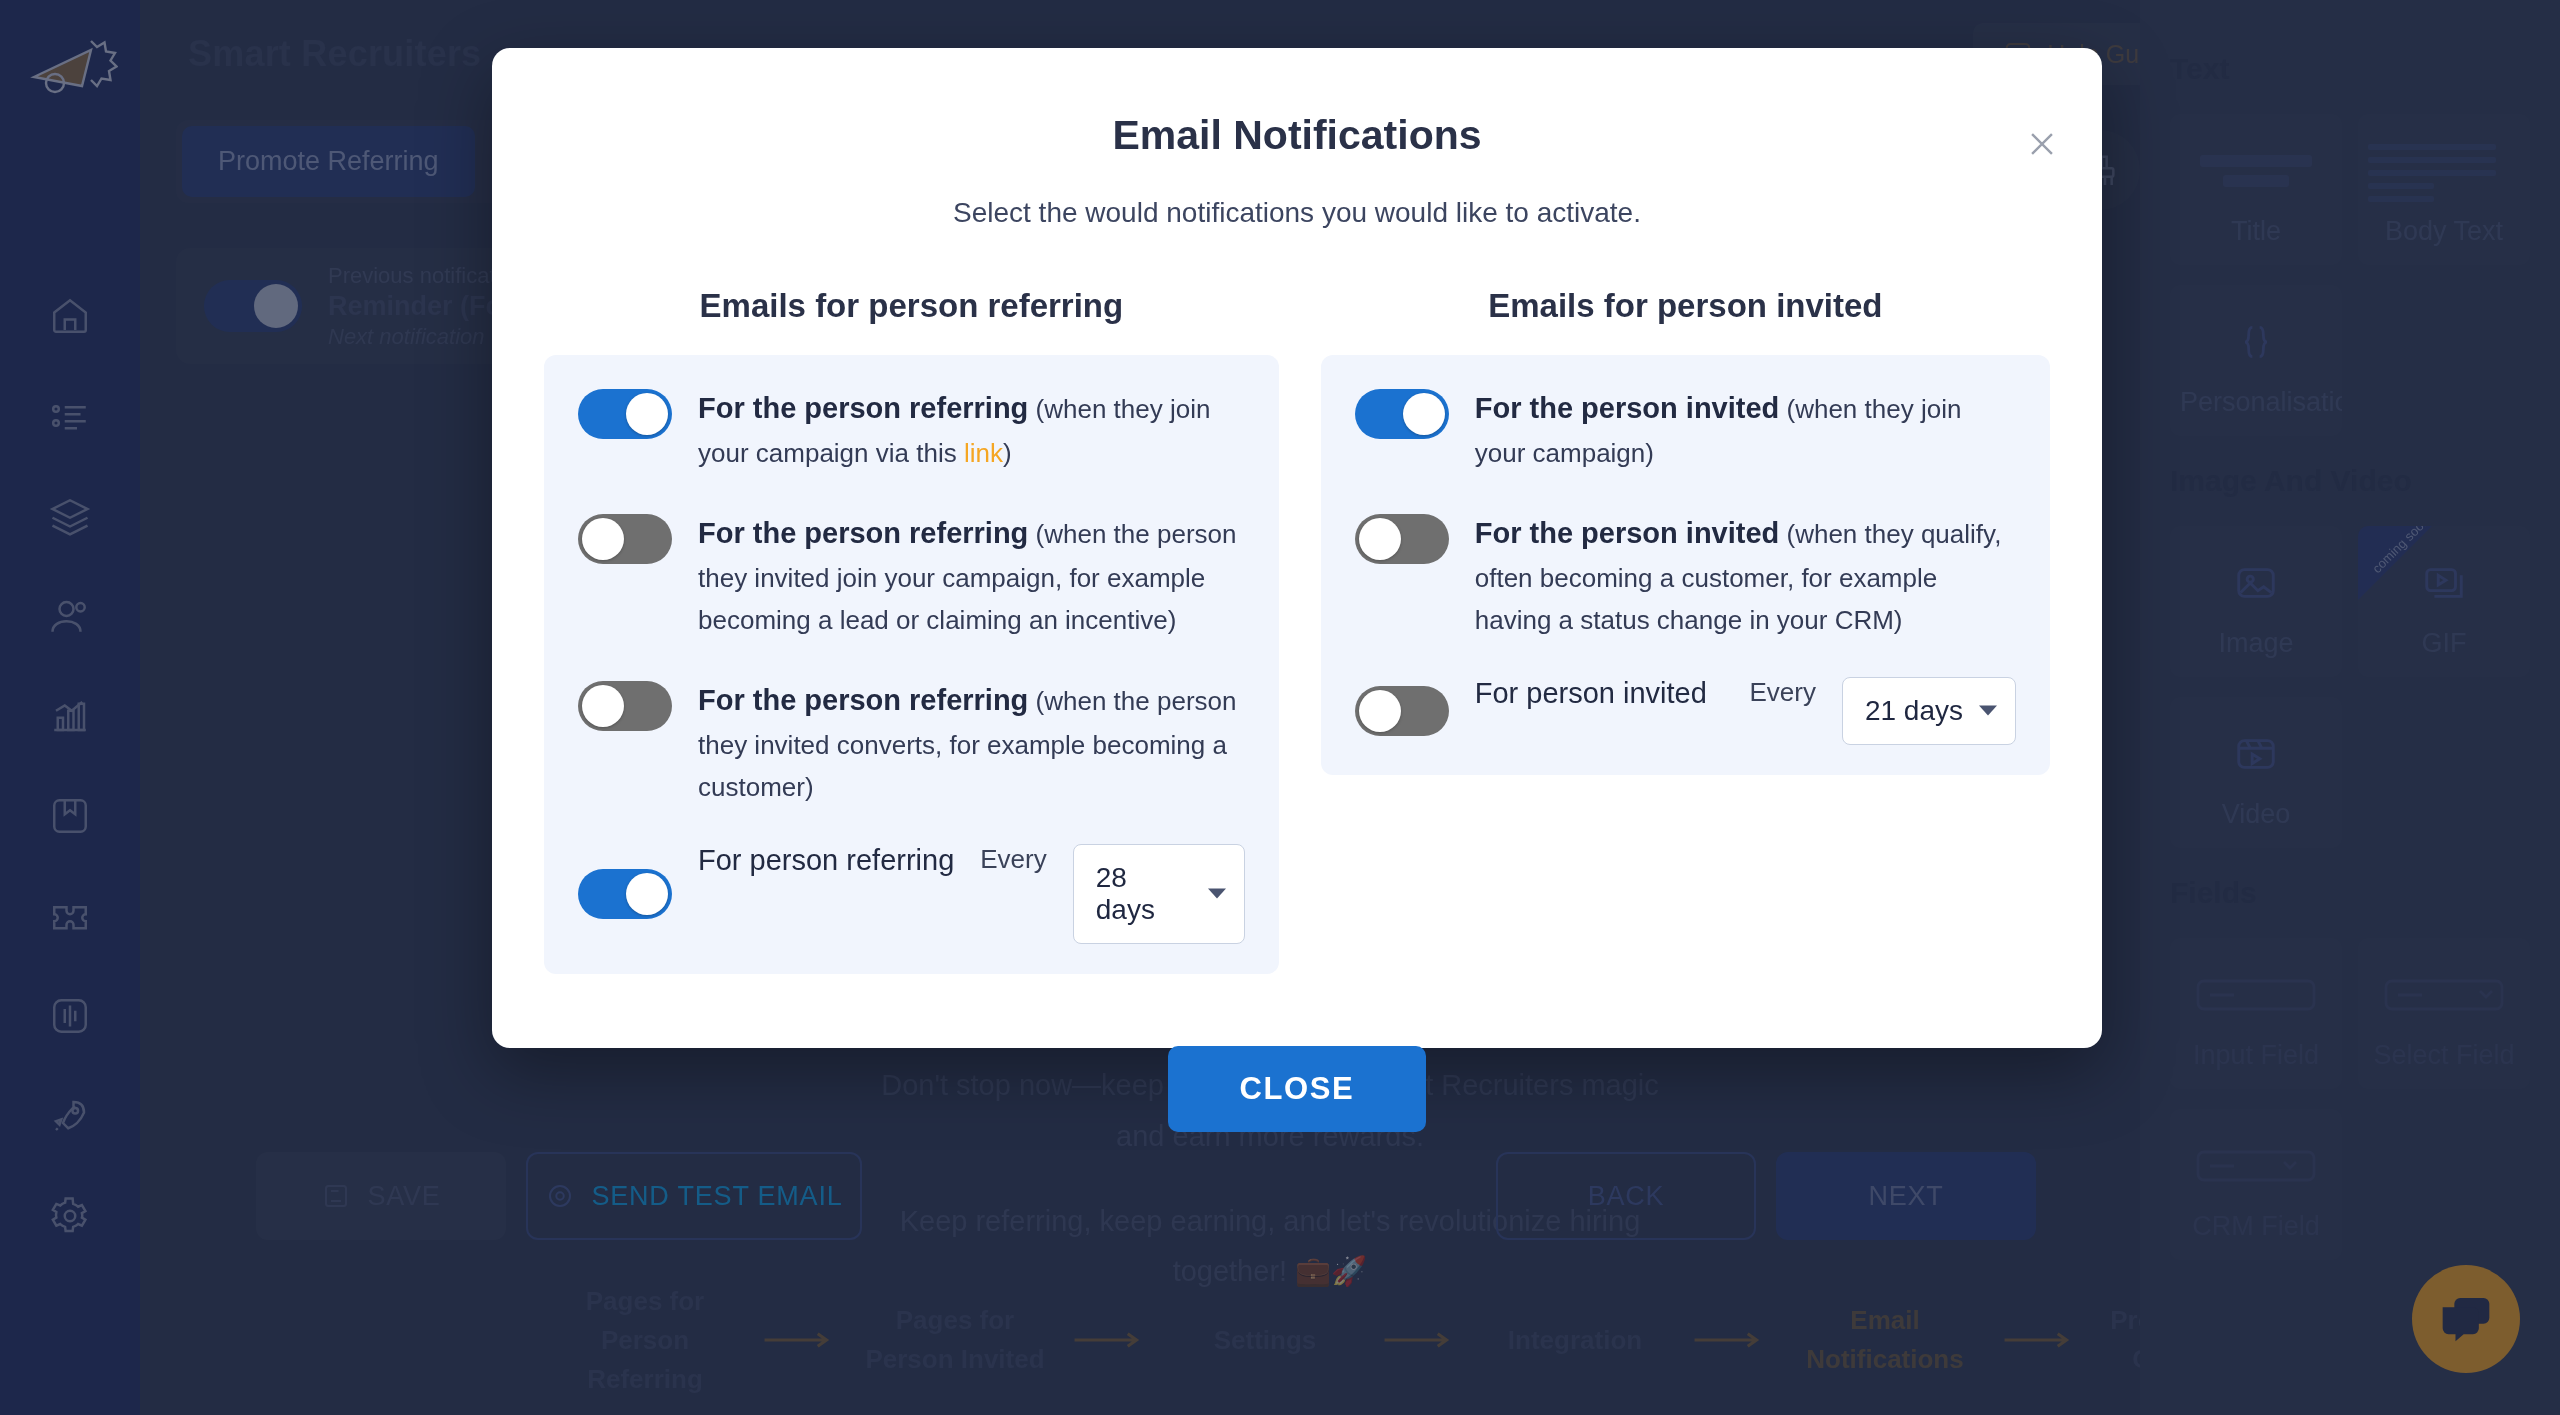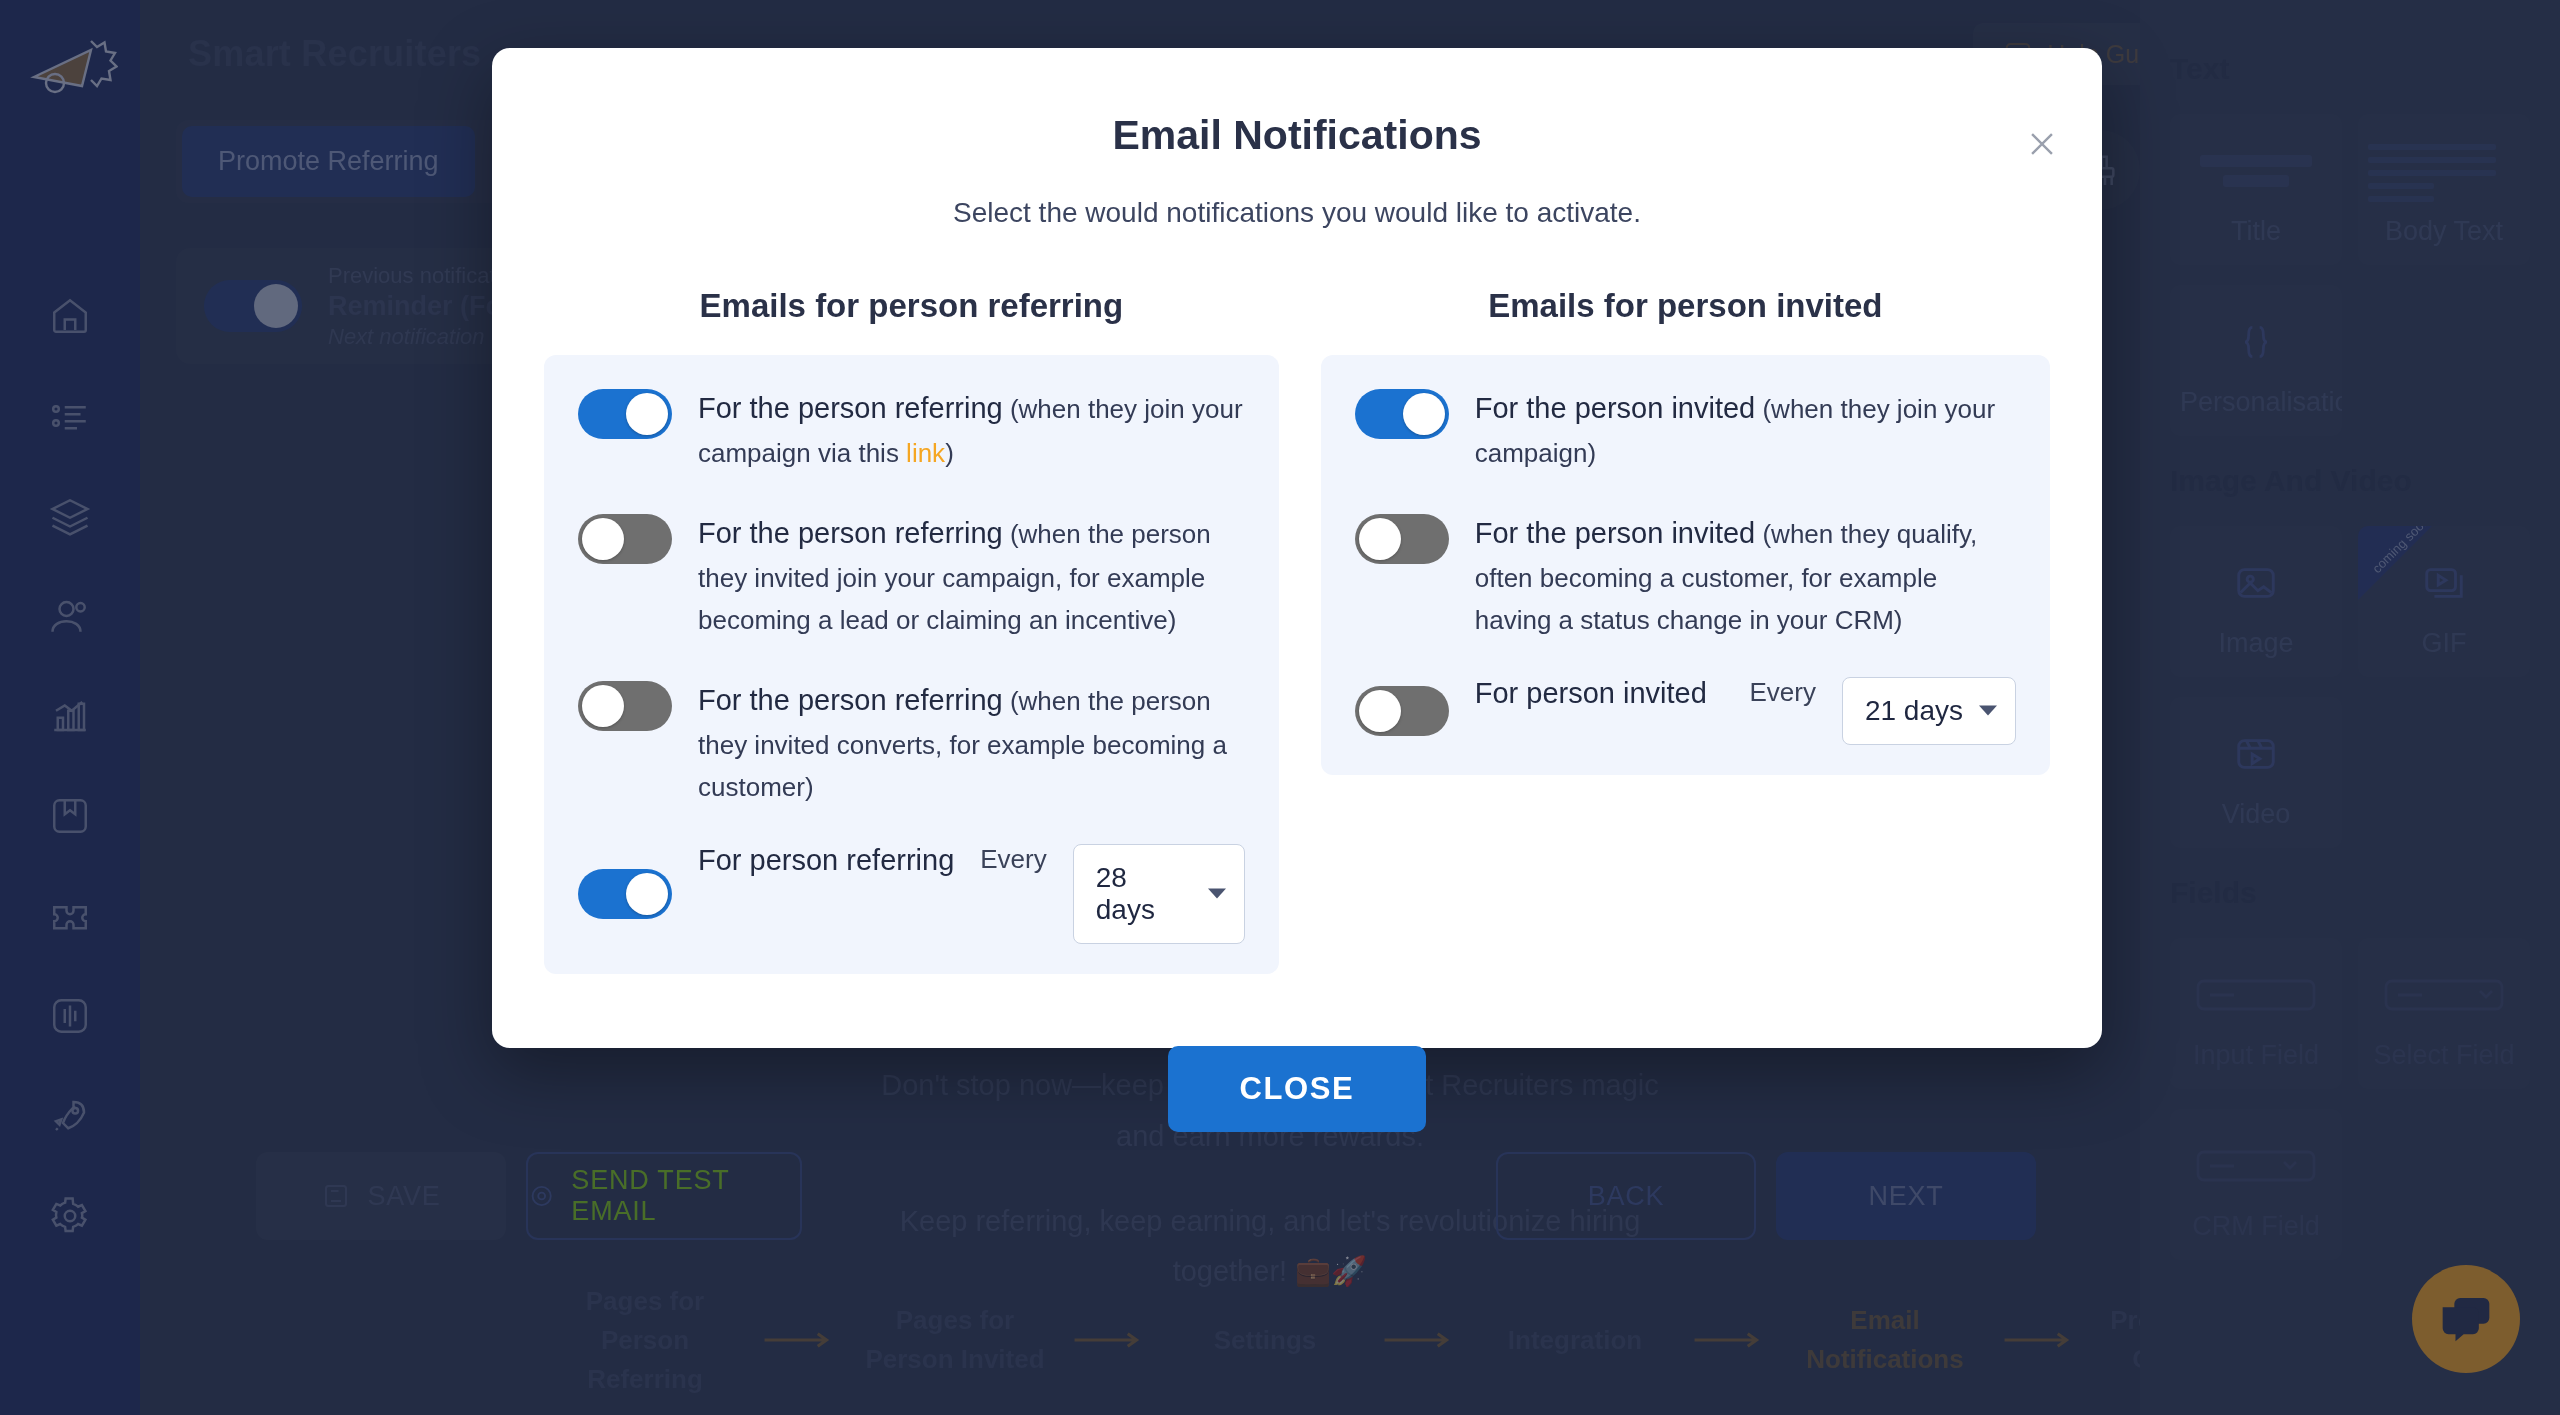--- a/index.html
+++ b/index.html
@@ -115,21 +115,21 @@
 
   
   .btn-row { position:absolute; left:36px; right:420px; top: 1152px; height: 90px; }
   .btn {
     position:absolute; top:0; height: 88px; border-radius: 12px;
     display:flex;align-items:center;justify-content:center; gap:16px;
     font-size: 27px; letter-spacing:.8px;
   }
   .btn svg { width:30px;height:30px; }
   .btn-save  { left: 80px;  width: 250px; background: rgba(255,255,255,.045); color:#4b5673; }
-  .btn-test  { left: 350px; width: 276px; border:2px solid #3a4c80; color:#84cc16; }
+  .btn-test  { left: 350px; width: 336px; border:2px solid #3a4c80; color:#0ea5e9; }
   .btn-back  { left: 1320px; width: 260px; border:2px solid #3a4c80; color:#45588f; }
   .btn-next  { left: 1600px; width: 260px; background:#2b3f77; color:#6d7ba3; }
 
   
   .steps {
     position:absolute; left:140px; right:0; bottom:0; height: 150px;
     display:flex; align-items:center; justify-content:center; gap: 0px;
     padding: 0 60px;
   }
   .step {
@@ -222,21 +222,21 @@
   }
   .sw.on  { background:#1b72d0; }
   .sw.off { background:#6f6f6f; }
   .sw .k { position:absolute; top:4px; width: 42px; height:42px; border-radius:50%; background:#fff;
            box-shadow: 0 1px 3px rgba(0,0,0,.25); }
   .sw.on  .k { right: 4px; }
   .sw.off .k { left: 4px; }
   .opt-text {
     font-size: 26px; line-height: 1.62; color:#2e3650;
   }
-  .opt-text b { font-weight: 400; font-size: 29px; color:#222a42; }
+  .opt-text b { font-weight: 700; font-size: 29px; color:#222a42; }
   .opt-text .hint { color:#333b55; }
   .opt-text a.link { color:#f5a623; text-decoration:none; }
 
   .opt-inline {
     display:flex; gap: 26px; width:100%;
   }
   .inline-label { font-size: 29px; color:#222a42; white-space:nowrap; }
   .every-label { font-size: 26px; color:#3a4259; margin-left: auto; white-space:nowrap;}
   .sel {
     position:relative; min-width: 172px;

